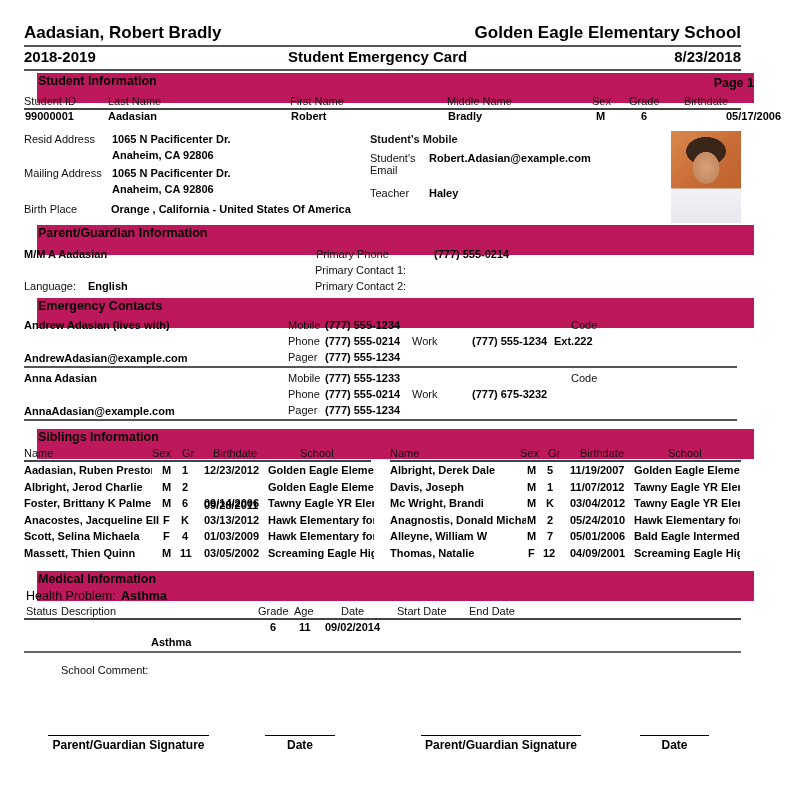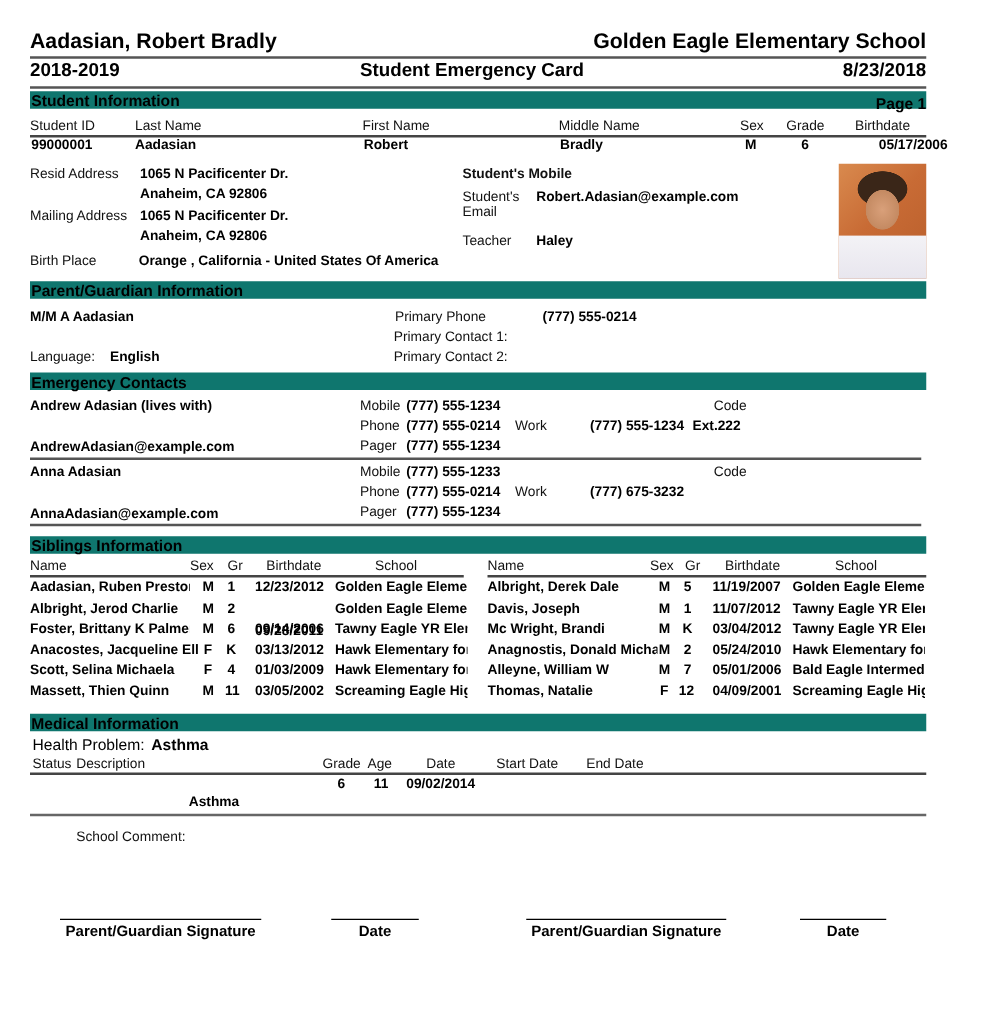--- a/index.html
+++ b/index.html
@@ -4,21 +4,21 @@
 <style>
   * { box-sizing: border-box; margin: 0; padding: 0; }
   html, body { width: 791px; height: 808px; background: #ffffff; overflow: hidden; }
   body { font-family: "Liberation Sans", sans-serif; color: #000; position: relative; }
   .abs { position: absolute; white-space: nowrap; }
   .b { font-weight: bold; }
   .lbl { font-size: 11px; color: #111; }
   .val { font-size: 11px; font-weight: bold; }
   .hr { position: absolute; left: 24px; width: 717px; height: 2px; background: #555; }
   .hr-thin { position: absolute; height: 1px; background: #666; }
-  .band { position: absolute; left: 24px; width: 717px; height: 14px; background: #0f766e; }
+  .band { position: absolute; left: 37px; width: 717px; height: 30px; background: #be185d; }
   .band span { position: absolute; top: 1px; font-size: 12.5px; font-weight: bold; }
   .photo { position: absolute; left: 671px; top: 131px; width: 70px; height: 92px;
     background: radial-gradient(ellipse 22px 26px at 50% 40%, #d9a07a 0%, #c48a62 60%, transparent 62%),
                 radial-gradient(ellipse 28px 20px at 50% 22%, #3a2618 0%, #3a2618 70%, transparent 72%),
                 linear-gradient(180deg, transparent 0%, transparent 62%, #f3f2f6 63%, #e8e6ee 100%),
                 linear-gradient(135deg, #d98a4e 0%, #c86b35 45%, #b85e2b 100%);
   }
   .sig-line { position: absolute; height: 1px; background: #000; }
   .sig-lbl { position: absolute; font-size: 12px; font-weight: bold; text-align: center; }
   .sib-row { position: absolute; font-size: 11px; font-weight: bold; }
@@ -45,21 +45,21 @@
 <div class="abs lbl" style="left:592px;top:95px;">Sex</div>
 <div class="abs lbl" style="left:629px;top:95px;">Grade</div>
 <div class="abs lbl" style="left:684px;top:95px;">Birthdate</div>
 <div class="hr-thin" style="left:24px;top:108px;width:717px;height:1.5px;background:#444;"></div>
 <div class="abs val" style="left:25px;top:110px;">99000001</div>
 <div class="abs val" style="left:108px;top:110px;">Aadasian</div>
 <div class="abs val" style="left:291px;top:110px;">Robert</div>
 <div class="abs val" style="left:448px;top:110px;">Bradly</div>
 <div class="abs val" style="left:596px;top:110px;">M</div>
 <div class="abs val" style="left:641px;top:110px;">6</div>
-<div class="abs val" style="left:680px;top:110px;padding-left:23px;">05/17/2006</div>
+<div class="abs val" style="left:703px;top:110px;padding-left:23px;">05/17/2006</div>
 
 <div class="abs lbl" style="left:24px;top:133px;">Resid Address</div>
 <div class="abs val" style="left:112px;top:133px;">1065 N Pacificenter Dr.</div>
 <div class="abs val" style="left:112px;top:149px;">Anaheim, CA 92806</div>
 <div class="abs lbl" style="left:24px;top:167px;">Mailing Address</div>
 <div class="abs val" style="left:112px;top:167px;">1065 N Pacificenter Dr.</div>
 <div class="abs val" style="left:112px;top:183px;">Anaheim, CA 92806</div>
 <div class="abs lbl" style="left:24px;top:203px;">Birth Place</div>
 <div class="abs val" style="left:111px;top:203px;">Orange , California - United States Of America</div>
 

